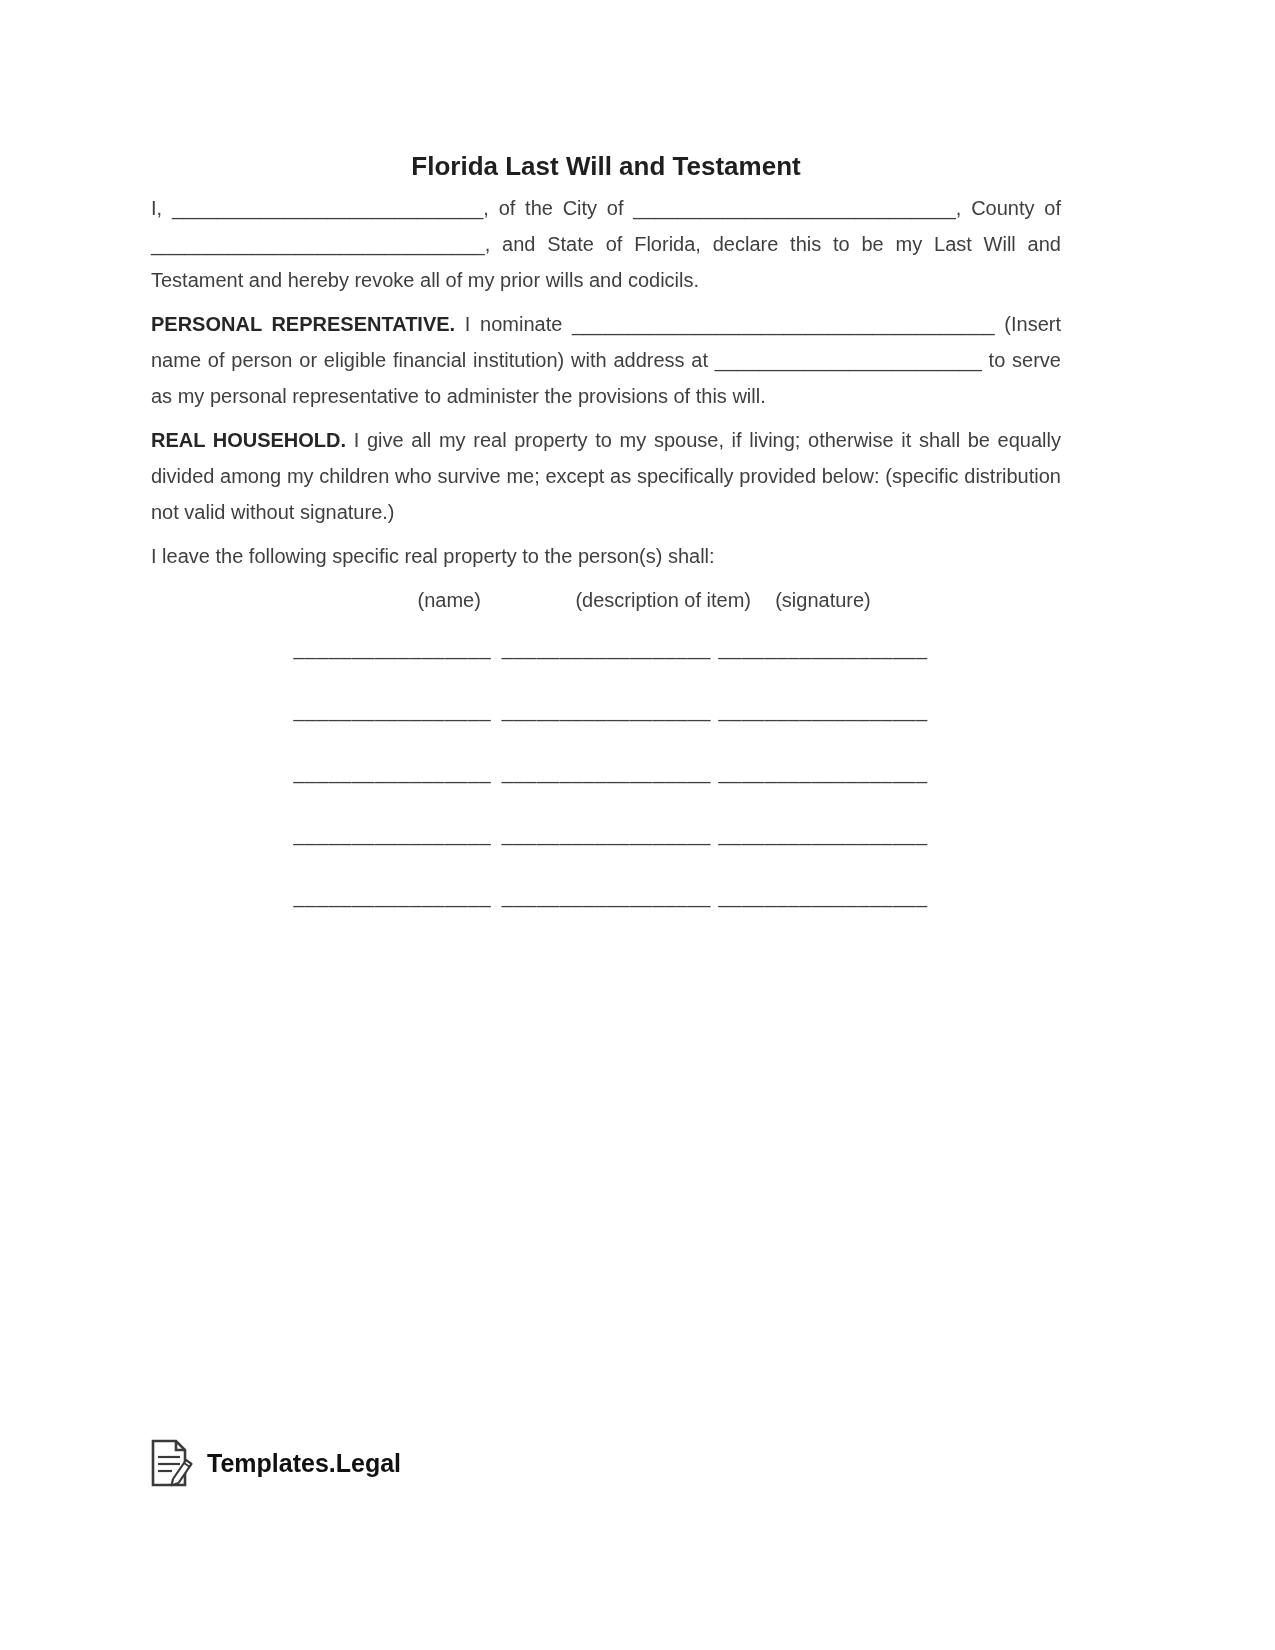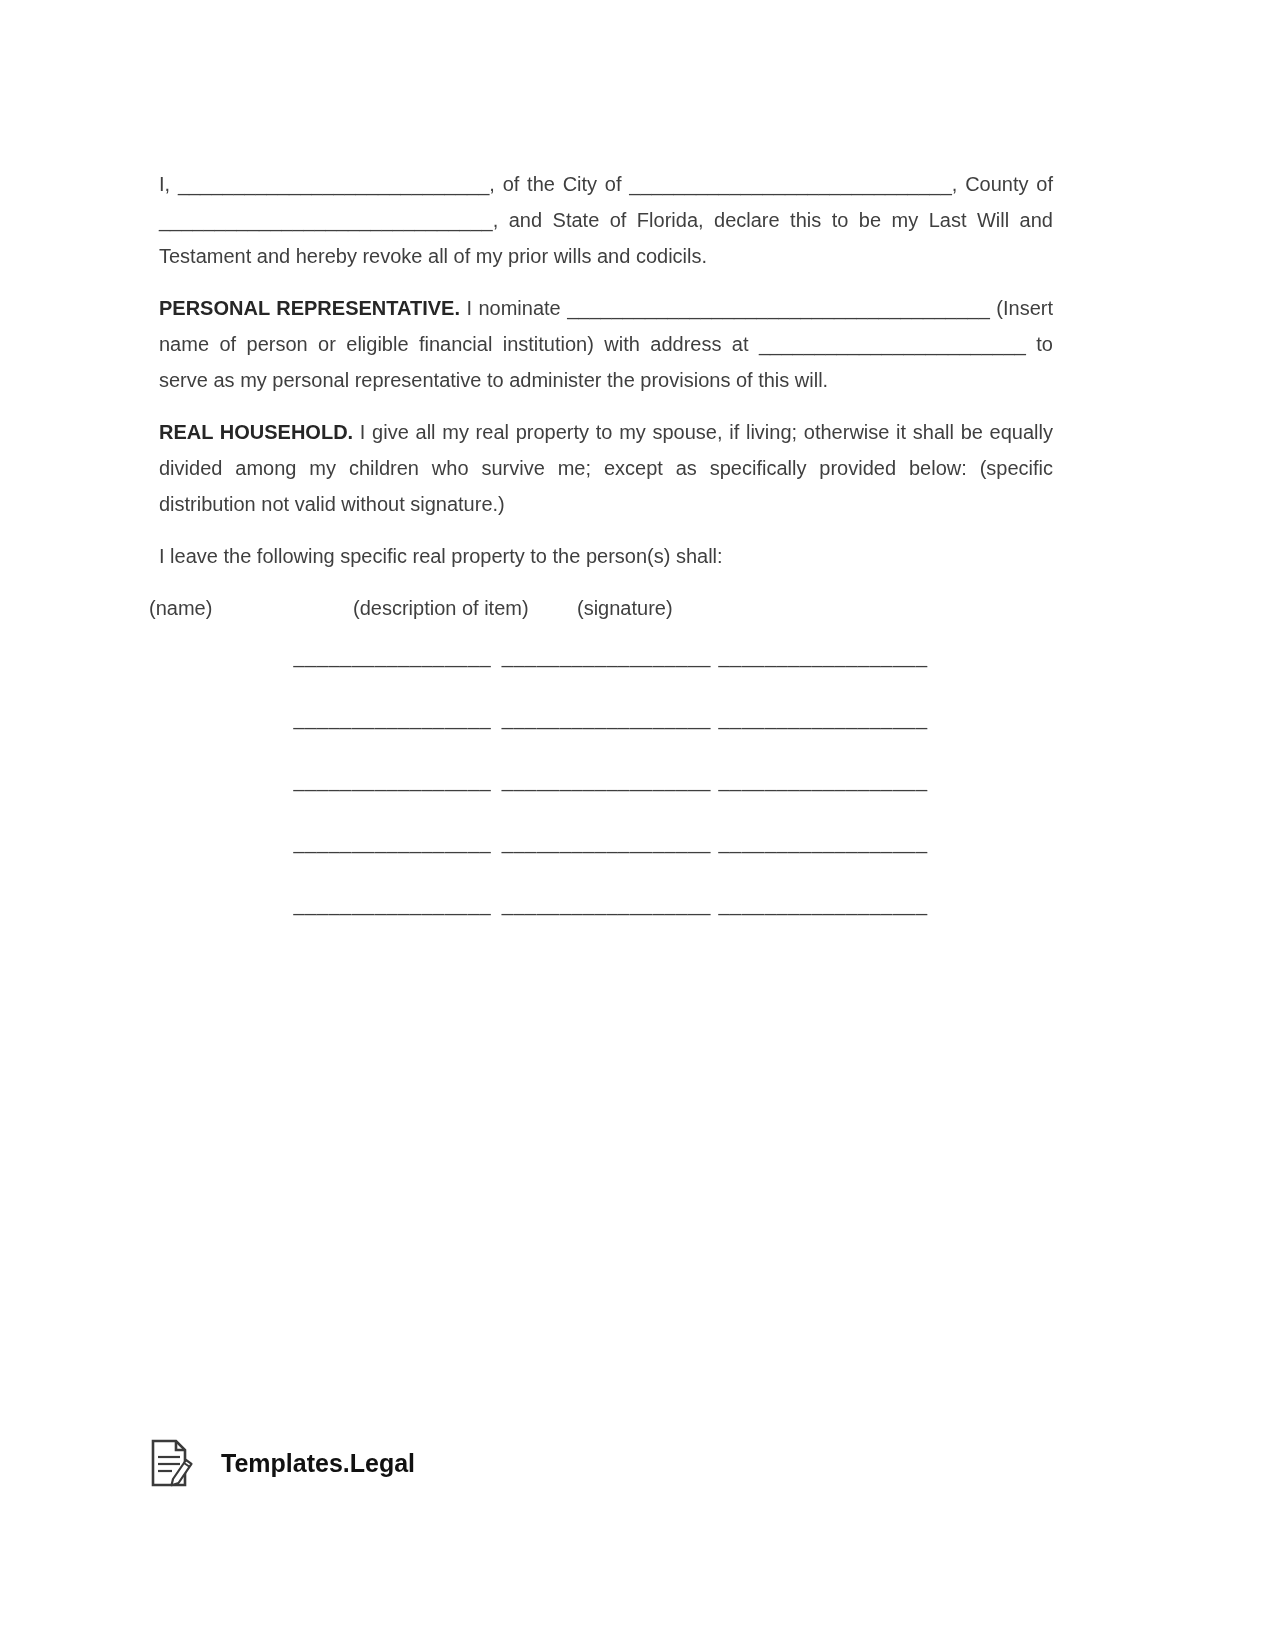--- a/index.html
+++ b/index.html
@@ -22,68 +22,70 @@
   }
   .title {
     margin: 0;
     text-align: center;
     font-size: 26px;
     line-height: 32px;
     font-weight: 700;
     color: #1f1f1f;
   }
   p.para {
-    margin: 16px;
+    margin: 8px;
     text-align: justify;
   }
   p.para strong { color: #262626; }
   .intro       { margin-top: 70px; }
   .gap-section { margin-top: 58px; }
   .gap-para    { margin-top: 16px; }
   .gap-big     { margin-top: 60px; }
   .gap-med     { margin-top: 24px; }
   .cols-header {
     padding-left: 6px;
     line-height: 36px;
     white-space: nowrap;
+    text-align: center;
   }
   .cols-header .c1 { display: inline-block; width: 204px; }
   .cols-header .c2 { display: inline-block; width: 224px; }
   .blank-rows { margin-top: 12px; }
   .blank-row {
     padding-left: 6px;
     line-height: 36px;
     margin-bottom: 26px;
     white-space: nowrap;
     letter-spacing: 0.5px;
     text-align: center;
   }
   .blank-row .c1 { display: inline-block; width: 204px; }
   .blank-row .c2 { display: inline-block; width: 224px; }
   .footer {
     position: absolute;
     left: 146px;
     top: 1438px;
     display: flex;
     align-items: center;
-    gap: 27px;
+    gap: 13px;
   }
   .footer .brand {
     font-size: 25px;
     font-weight: 700;
     color: #111111;
     line-height: 1;
   }
   .logo { display: inline-flex; }
 </style>
 </head>
 <body>
 
 <div class="page">
 
+  <h1 class="title">Florida Last Will and Testament</h1>
 
   <p class="para intro">
     <span>I, ____________________________, of the City of _____________________________, County of ______________________________, and State of Florida, declare this to be my Last Will and Testament and hereby revoke all of my prior wills and codicils.</span>
   </p>
 
   <p class="para gap-section">
     <strong>PERSONAL REPRESENTATIVE.</strong><span> I nominate ______________________________________ (Insert name of person or eligible financial institution) with address at ________________________ to serve as my personal representative to administer the provisions of this will.</span>
   </p>
 
 

